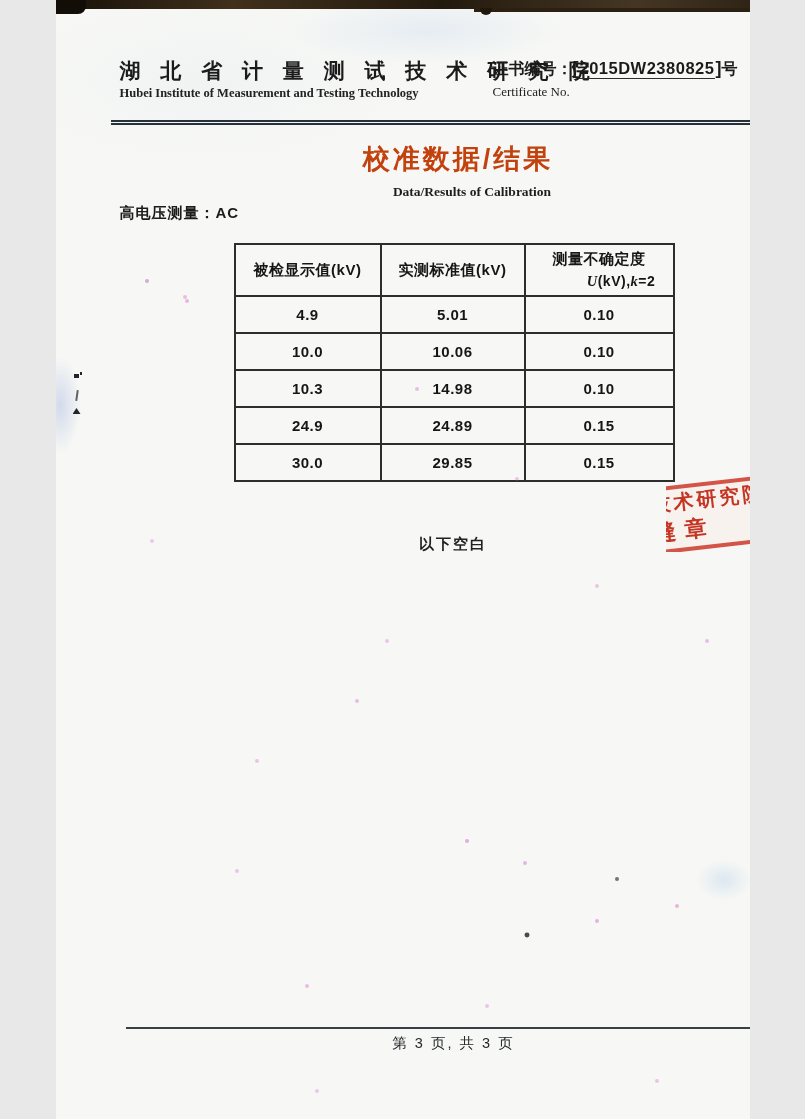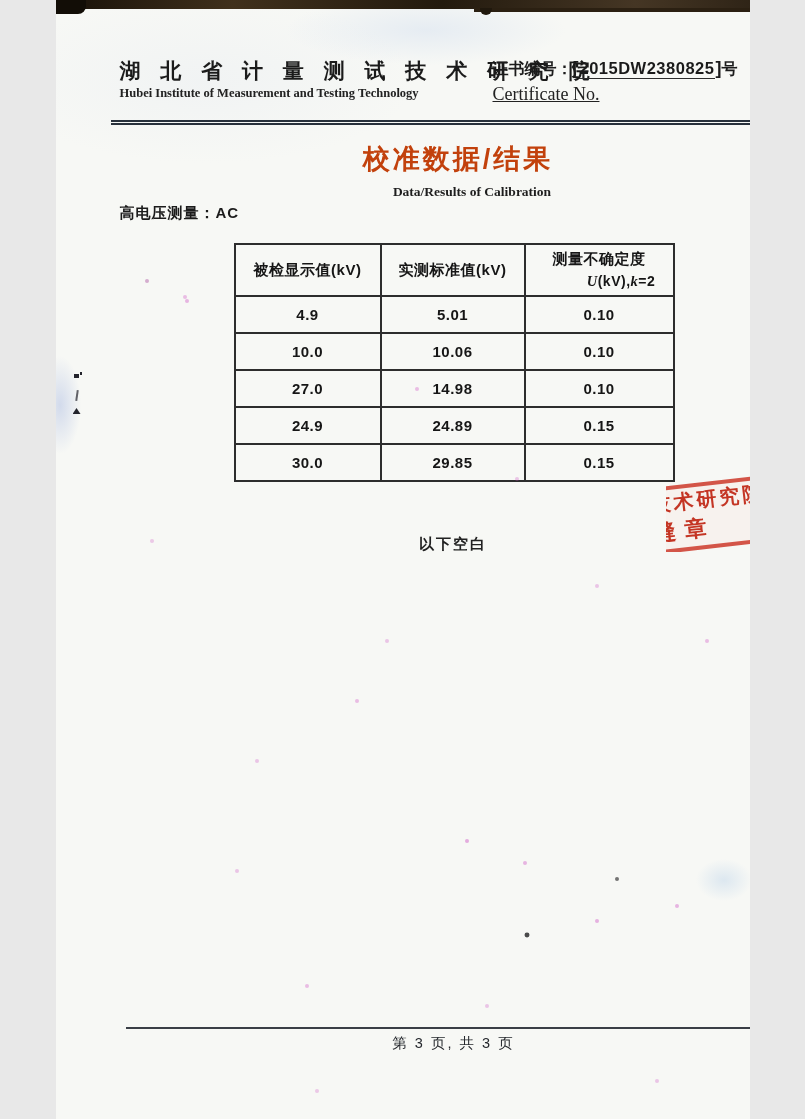--- a/index.html
+++ b/index.html
@@ -25,21 +25,21 @@
   .scan-strip-ext{position:absolute;left:418px;top:8px;width:387px;height:4px;background:#2b2012;}
   .scan-strip-bump{position:absolute;left:424px;top:8px;width:12px;height:7px;border-radius:0 0 6px 6px;background:#20180d;}
   .scan-corner{position:absolute;left:0;top:0;width:30px;height:14px;background:#120d06;border-radius:0 0 8px 0;}
 
   
   .org-cn{position:absolute;left:64px;top:57px;font-size:21px;font-weight:bold;letter-spacing:7px;white-space:nowrap;}
   .org-en{position:absolute;left:64px;top:86px;font-size:12.5px;font-weight:bold;font-family:"Liberation Serif",serif;white-space:nowrap;color:#222;}
   .cert-line{position:absolute;left:437px;top:58px;font-size:16px;font-weight:bold;white-space:nowrap;}
   .cert-line .num{font-size:16.5px;border-bottom:1.5px solid #2c2c2c;padding:0 1px 1px 1px;letter-spacing:.5px;}
   .cert-line .brk{font-size:18px;}
-  .cert-en{position:absolute;left:437px;top:84px;font-size:18px;font-family:"Liberation Serif",serif;color:#222;text-decoration:underline;}
+  .cert-en{position:absolute;left:437px;top:84px;font-size:13px;font-family:"Liberation Serif",serif;color:#222;}
   .head-rule{position:absolute;left:55px;top:120px;width:657px;height:5px;border-top:2px solid #27303b;border-bottom:2px solid #27303b;box-sizing:border-box;}
 
   
   .title-cn{position:absolute;left:0;top:141px;width:805px;text-align:center;font-size:27px;font-weight:bold;letter-spacing:3px;color:#c2410c;}
   .title-en{position:absolute;left:0;top:184px;width:805px;text-align:center;font-size:13.5px;font-weight:bold;font-family:"Liberation Serif",serif;color:#1e1e1e;margin-left:14px;}
 
   .section-line{position:absolute;left:64px;top:204px;font-size:15px;font-weight:bold;letter-spacing:1px;}
 
   
   .cal-table{
@@ -140,21 +140,21 @@
         <td>4.9</td>
         <td>5.01</td>
         <td>0.10</td>
       </tr>
       <tr>
         <td>10.0</td>
         <td>10.06</td>
         <td>0.10</td>
       </tr>
       <tr>
-        <td>27.0</td>
+        <td>10.3</td>
         <td>14.98</td>
         <td>0.10</td>
       </tr>
       <tr>
         <td>24.9</td>
         <td>24.89</td>
         <td>0.15</td>
       </tr>
       <tr>
         <td>30.0</td>

